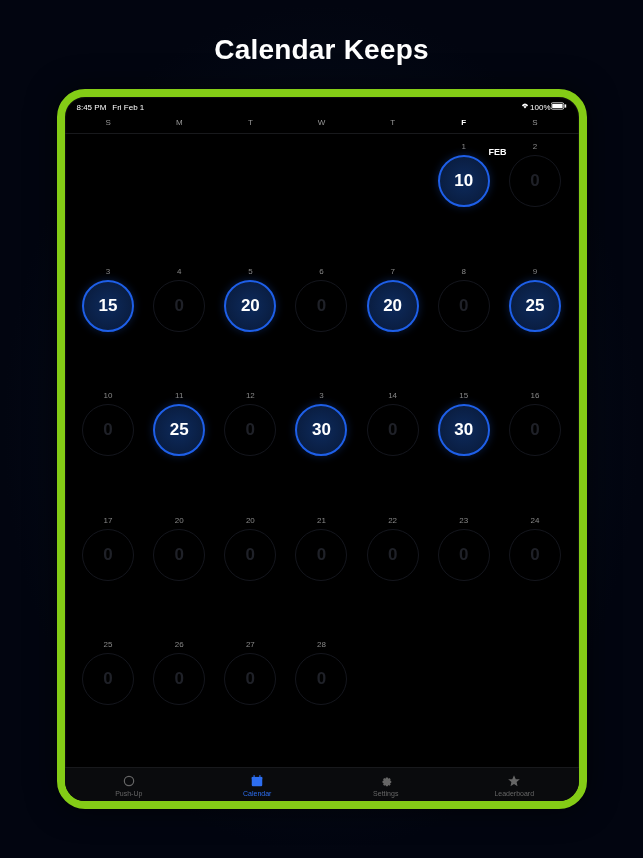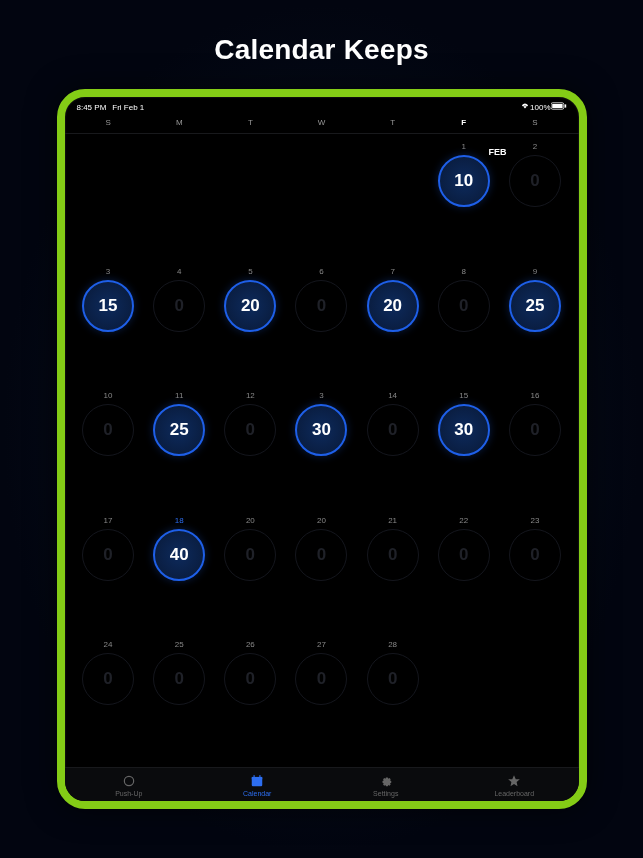--- a/index.html
+++ b/index.html
@@ -254,24 +254,20 @@
       </div>
       <div class="cell">
         <div class="day-num">16</div>
         <div class="circle empty">0</div>
       </div>
       <div class="cell">
         <div class="day-num">17</div>
         <div class="circle empty">0</div>
       </div>
       <div class="cell">
-        <div class="day-num today">18</div>
-        <div class="circle filled">40</div>
-      </div>
-      <div class="cell">
         <div class="day-num">20</div>
         <div class="circle empty">0</div>
       </div>
       <div class="cell">
         <div class="day-num">20</div>
         <div class="circle empty">0</div>
       </div>
       <div class="cell">
         <div class="day-num">21</div>
         <div class="circle empty">0</div>

